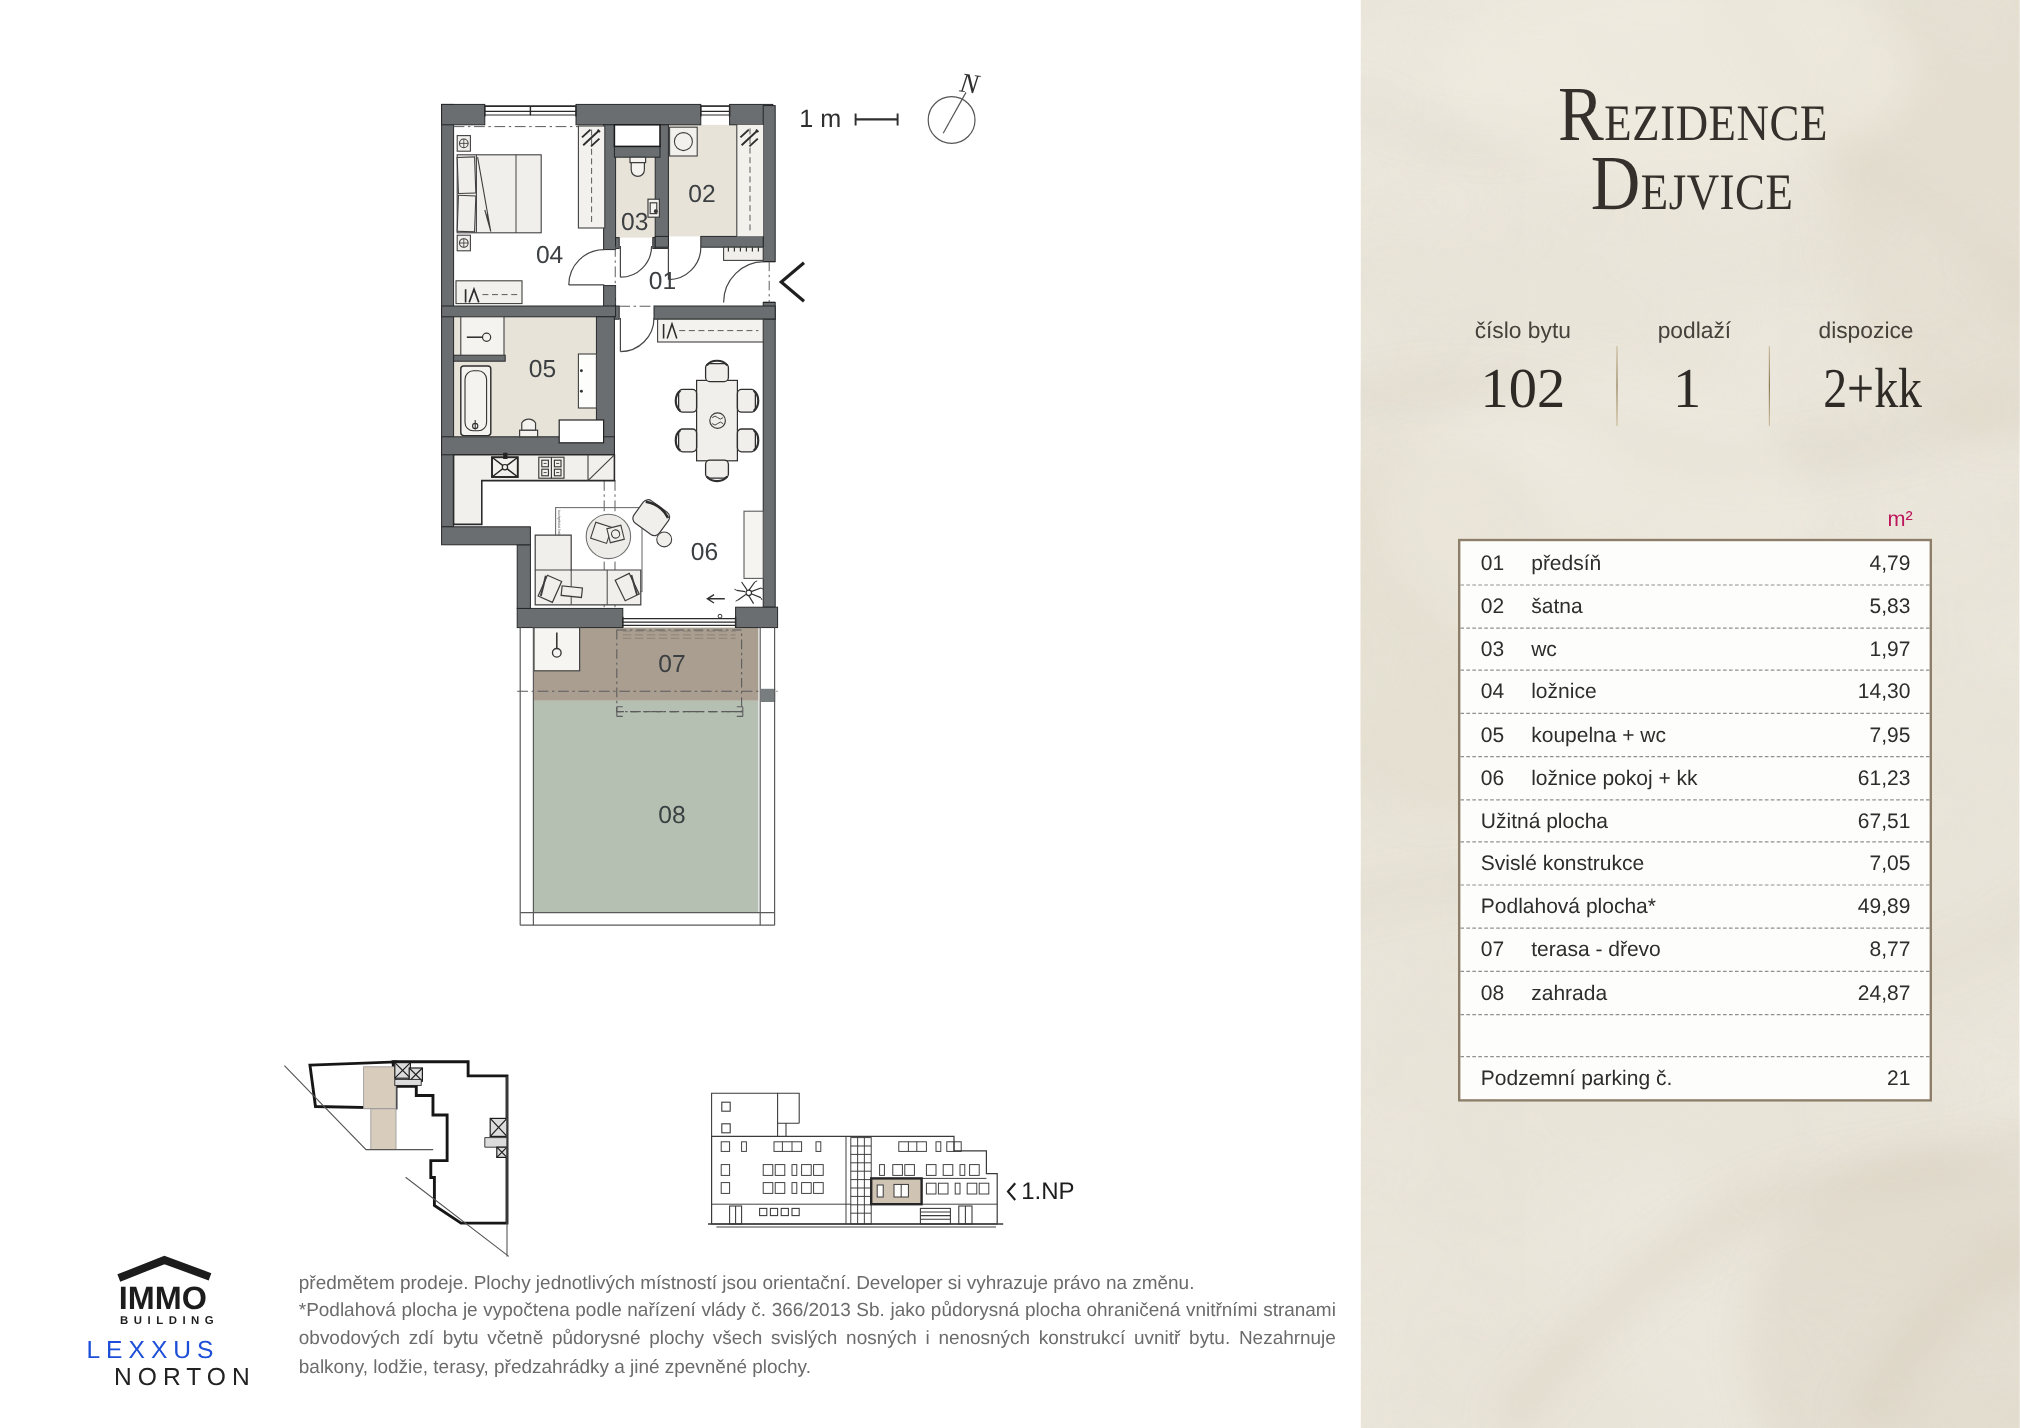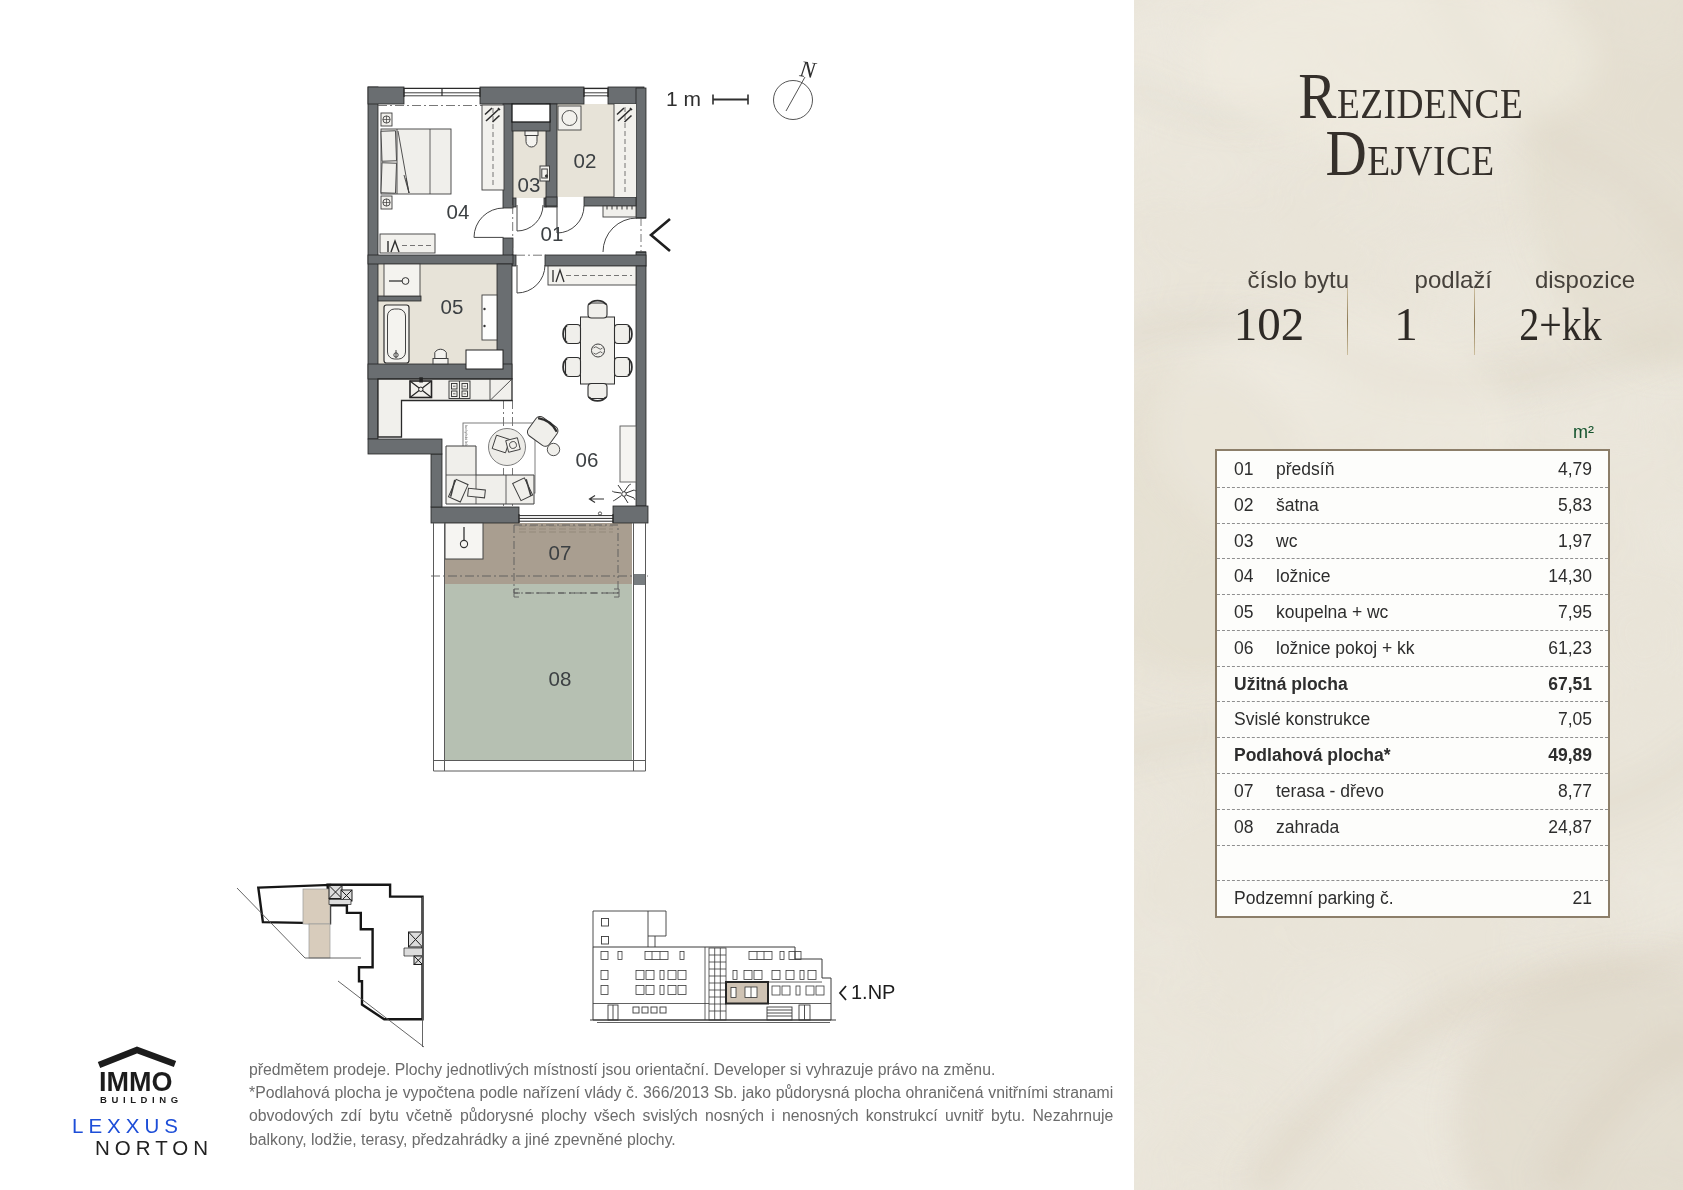--- a/index.html
+++ b/index.html
@@ -6,32 +6,32 @@
   #page{position:relative;width:1683px;height:1190px;background:#ffffff;overflow:hidden;
         font-family:"Liberation Sans",sans-serif}
   #page *{box-sizing:border-box}
   #plansvg{position:absolute;left:0;top:0}
   
   #panel{position:absolute;left:1134px;top:0;width:549px;height:1190px;background:#e9e4d6;overflow:hidden}
   #paneltex{position:absolute;left:0;top:0}
   .ttl{position:absolute;width:553px;text-align:center;color:#35302b;font-family:"Liberation Serif",serif;line-height:1}
   .tline{display:inline-block;font-size:65px;letter-spacing:0.5px;transform:scaleX(0.88);transform-origin:50% 0}
   .tsm{font-size:42.5px}
-  .hdrlab{position:absolute;color:#46413b;font-size:24px;text-align:right;width:160px}
+  .hdrlab{position:absolute;color:#46413b;font-size:19px;text-align:center;width:160px}
   .hdrval{position:absolute;color:#2e2a26;font-family:"Liberation Serif",serif;font-size:47px;text-align:center;width:180px}
   .vdiv{position:absolute;width:1px;background:linear-gradient(#cdbf9f,#8d7a55,#cdbf9f)}
-  #m2{position:absolute;color:#14532d;font-size:18px}
+  #m2{position:absolute;color:#be185d;font-size:18px}
   #artable{position:absolute;left:1215px;top:449px;width:395px;height:469px;background:#fdfdfb;
            border:2px solid #8c7e69}
   .row{position:absolute;left:0;width:100%;height:36px;font-size:17.5px;color:#2d2d2d}
   .row .num{position:absolute;left:17px;top:8px}
   .row .nm{position:absolute;left:59px;top:8px}
   .row .nm0{position:absolute;left:17px;top:8px}
   .row .val{position:absolute;right:16px;top:8px}
-  .row.bold{font-weight:bold}
+  .row.bold{font-weight:normal}
   .rsep{position:absolute;left:0;width:100%;border-top:1.5px dashed #8f8f8f;height:0}
   #url{position:absolute;left:1134px;top:1142px;width:549px;text-align:center;font-size:22.5px;color:#3b3b3b;letter-spacing:0px}
   
   #immo{position:absolute;left:84px;top:1044px;width:160px}
   #lexxus{position:absolute;left:72px;top:1114px;color:#1d4ed8;font-size:20.5px;letter-spacing:5px}
   #norton{position:absolute;left:95px;top:1136px;color:#222;font-size:20.5px;letter-spacing:5px}
   #disc{position:absolute;left:249px;top:1058px;width:870px;font-size:15.8px;line-height:23.2px;color:#6b6b6b;white-space:nowrap}
 </style>
 </head>
 <body>

